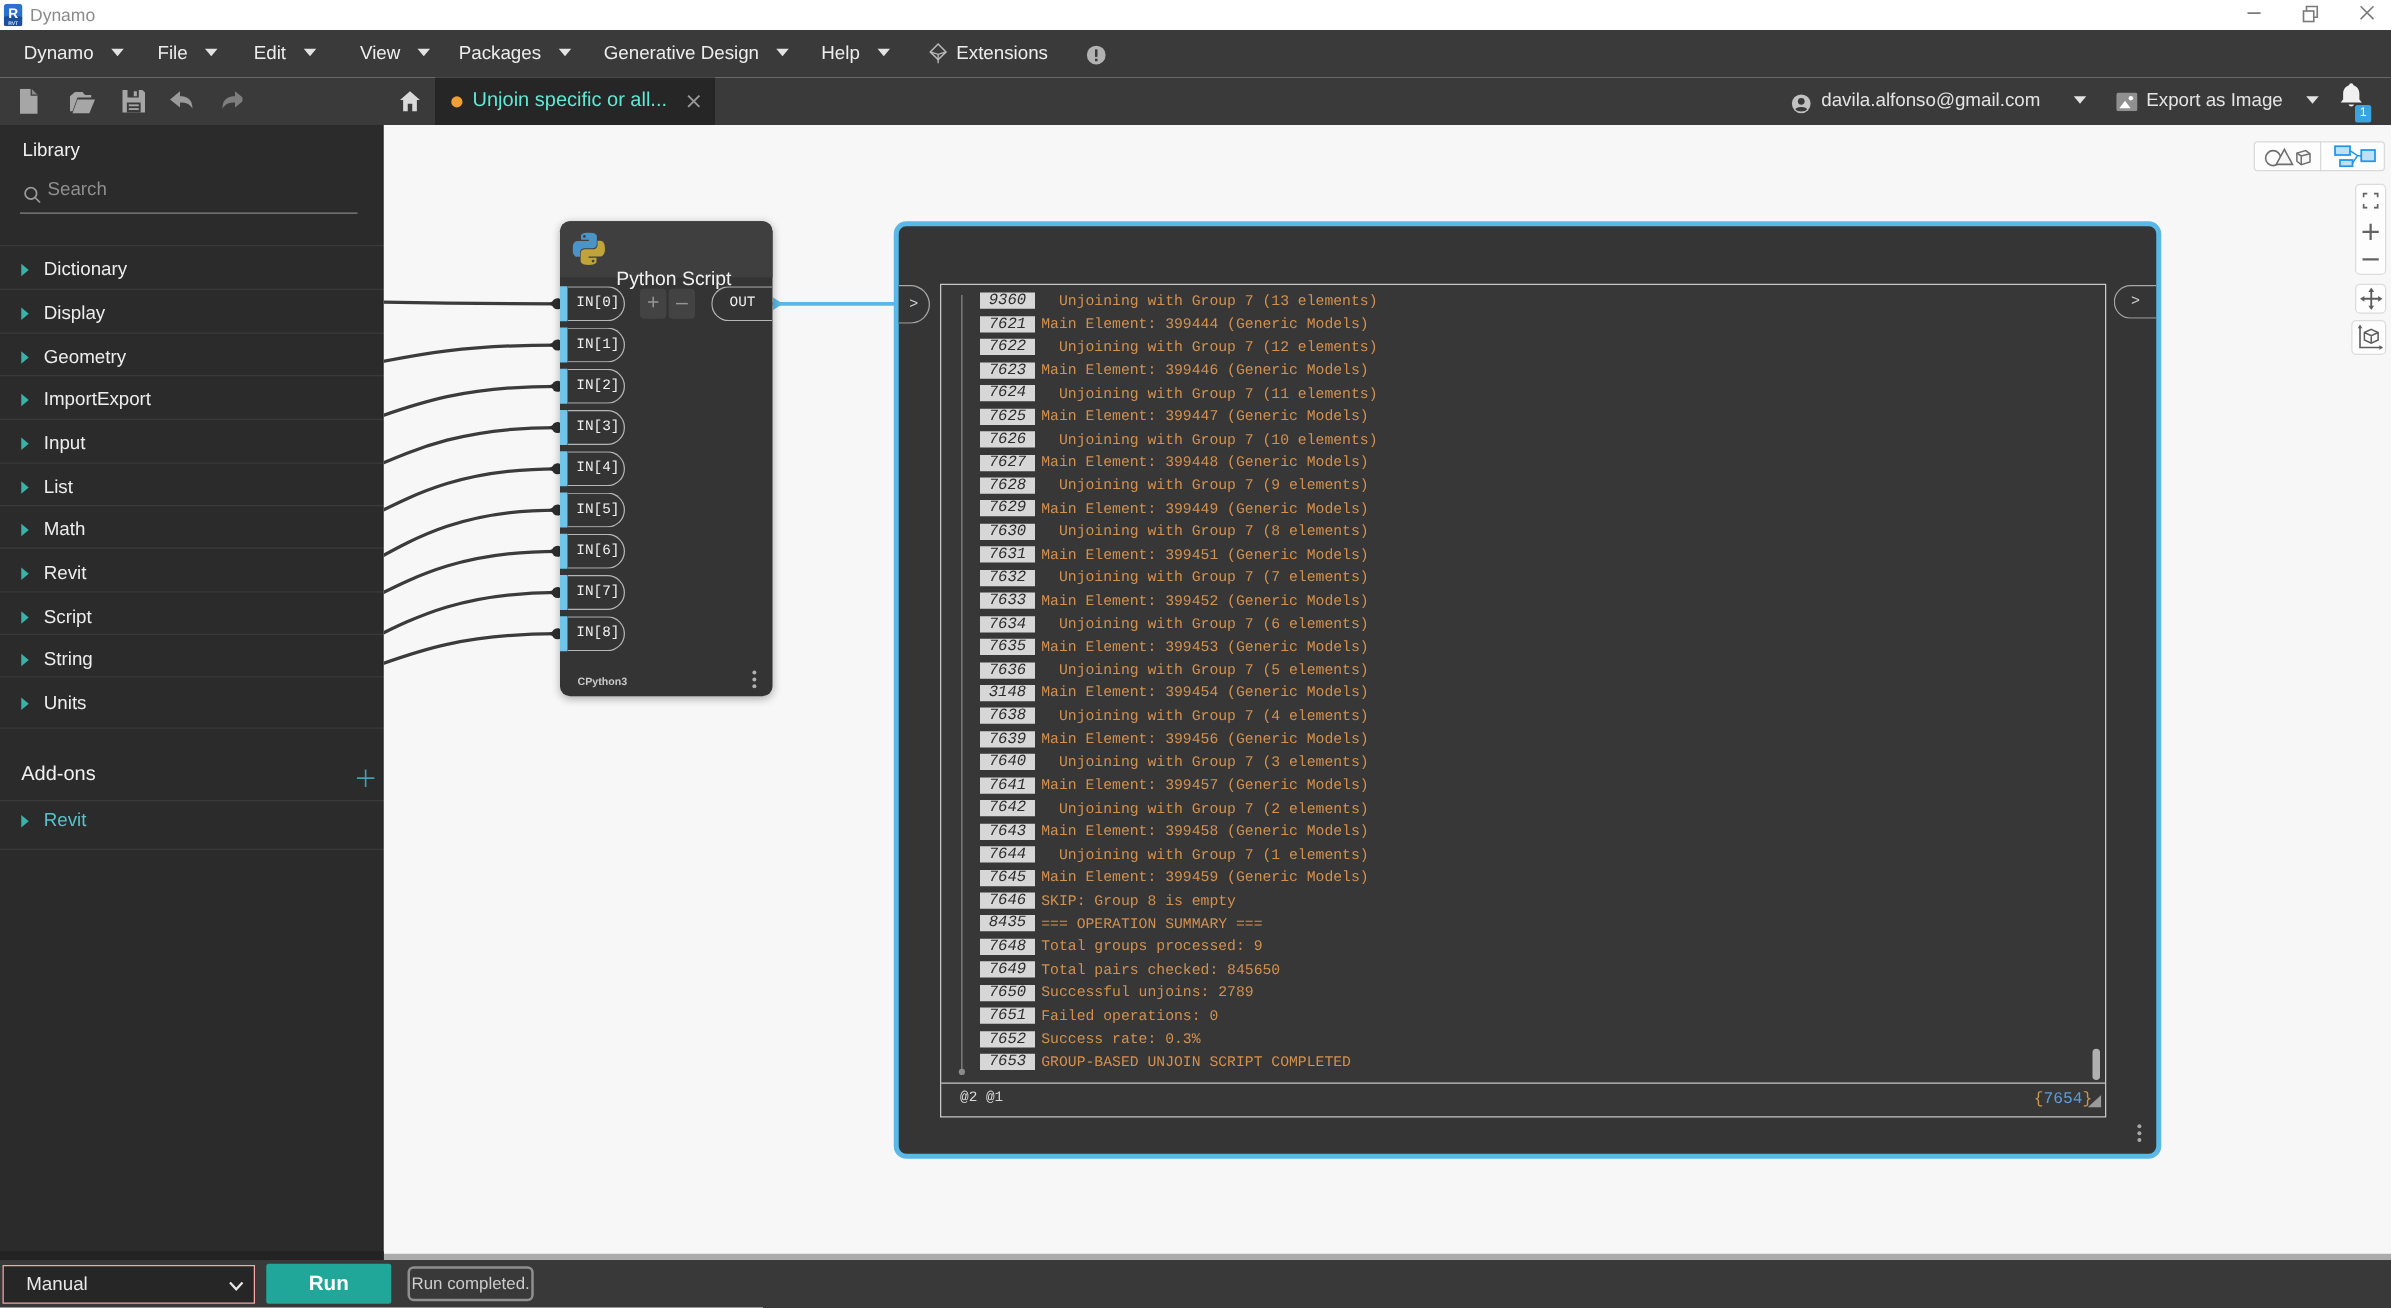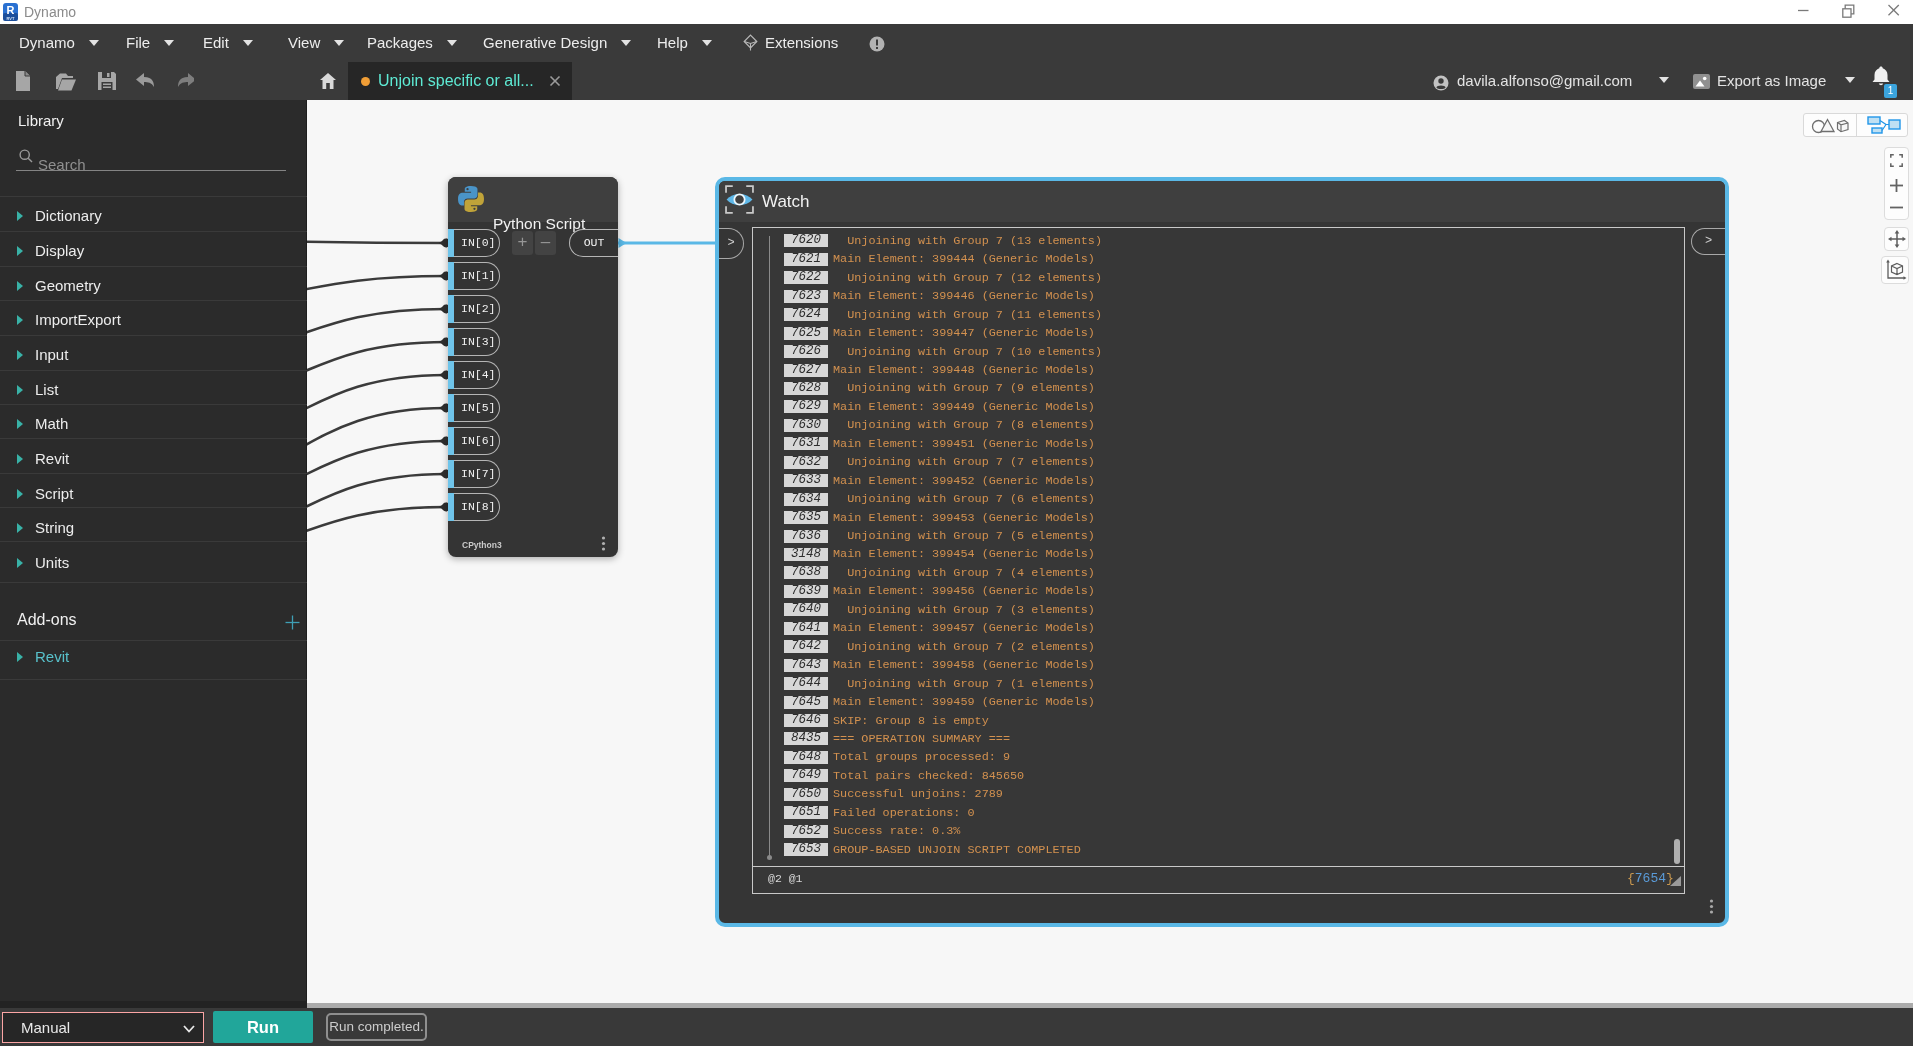--- a/index.html
+++ b/index.html
@@ -126,21 +126,21 @@
     <path d="M7.8 17.5 A2.3 2.3 0 0 0 12.2 17.5 Z" fill="#f0f0f0"></path>
   </svg>
   <div class="abs" style="left:1884px;top:22px;width:13px;height:14px;background:#3ba4dd;border-radius:2px;color:#fff;font-size:10px;text-align:center;line-height:14px;">1</div>
 </div>
 <div id="library">
   <div class="abs" style="left:18px;top:12px;font-size:15px;color:#f0f0f0;">Library</div>
   <svg class="abs" style="left:19px;top:49px" width="14" height="14" viewBox="0 0 14 14">
     <circle cx="5.7" cy="5.7" r="4.6" fill="none" stroke="#9a9a9a" stroke-width="1.4"></circle>
     <line x1="9.2" y1="9.2" x2="13" y2="13" stroke="#9a9a9a" stroke-width="1.4"></line>
   </svg>
-  <div class="abs" style="left:38px;top:56px;font-size:15px;color:#8f8f8f;">Search</div>
+  <div class="abs" style="left:38px;top:43px;font-size:15px;color:#8f8f8f;">Search</div>
   <div class="abs" style="left:16px;top:70px;width:270px;height:1px;background:#848484;"></div>
   <div class="libsep" style="top:96px"></div>
   <div class="librow" style="top:104px">
       <i class="libarrow"></i>
       <span>Dictionary</span>
     </div>
   <div class="libsep" style="top:131px"></div>
   <div class="librow" style="top:139px">
       <i class="libarrow"></i>
       <span>Display</span>
@@ -256,34 +256,26 @@
     <div class="pmbtn" style="left:87px">–</div>
     <div id="outport">OUT</div>
     <div class="abs" style="left:14px;top:363px;font-size:8.5px;font-weight:bold;color:#c9c9c9;">CPython3</div>
     <svg class="abs" style="left:153px;top:359px" width="5" height="15" viewBox="0 0 5 15">
         <circle cx="2.5" cy="2" r="1.6" fill="#b0b0b0"></circle>
         <circle cx="2.5" cy="7.5" r="1.6" fill="#b0b0b0"></circle>
         <circle cx="2.5" cy="13" r="1.6" fill="#b0b0b0"></circle>
       </svg>
   </div>
   <div id="watch">
-    <div id="watchhead">
-      <svg class="abs" style="left:6px;top:4px" width="29" height="29" viewBox="0 0 28 28">
-        <path d="M1 7.5 L1 1 L7.5 1 M20.5 1 L27 1 L27 7.5 M27 20.5 L27 27 L20.5 27 M7.5 27 L1 27 L1 20.5" fill="none" stroke="#c9c9c9" stroke-width="1.7"></path>
-        <path d="M1.5 14 C7.5 6.8 20.5 6.8 26.5 14 C20.5 21.2 7.5 21.2 1.5 14 Z" fill="#5fb8e8"></path>
-        <circle cx="14" cy="14" r="5" fill="#3f3f3f" stroke="#eef7fc" stroke-width="1.7"></circle>
-      </svg>
-      <div class="abs" style="left:43px;top:0;height:41px;line-height:41px;color:#f2f2f2;font-size:17px;">Watch</div>
-    </div>
     <div class="abs" style="left:0;top:47px;width:25px;height:31px;border:1px solid #a8a8a8;border-left:none;border-radius:0 16px 16px 0;background:#353535;color:#cfcfcf;font-family:'Liberation Mono',monospace;font-size:12px;text-align:center;line-height:29px;">&gt;</div>
     <div class="abs" style="left:972px;top:47px;width:34px;height:27px;border:1px solid #a8a8a8;border-right:none;border-radius:16px 0 0 16px;color:#cfcfcf;font-family:'Liberation Mono',monospace;font-size:12px;text-align:center;line-height:25px;">&gt;</div>
     <div id="watchbody">
 <div class="abs" style="left:16px;top:8px;width:1px;height:622px;background:#8a8a8a;"></div>
 <div class="abs" style="left:14px;top:627px;width:5px;height:5px;border-radius:50%;background:#8a8a8a;"></div>
-<div class="wbadge" style="left:31px;top:6.3px">7620</div>
+<div class="wbadge" style="left:31px;top:6.3px">9360</div>
 <div class="wtxt" style="left:80px;top:5.8px">&nbsp;&nbsp;Unjoining&nbsp;with&nbsp;Group&nbsp;7&nbsp;(13&nbsp;elements)</div>
 <div class="wbadge" style="left:31px;top:24.8px">7621</div>
 <div class="wtxt" style="left:80px;top:24.2px">Main&nbsp;Element:&nbsp;399444&nbsp;(Generic&nbsp;Models)</div>
 <div class="wbadge" style="left:31px;top:43.2px">7622</div>
 <div class="wtxt" style="left:80px;top:42.7px">&nbsp;&nbsp;Unjoining&nbsp;with&nbsp;Group&nbsp;7&nbsp;(12&nbsp;elements)</div>
 <div class="wbadge" style="left:31px;top:61.6px">7623</div>
 <div class="wtxt" style="left:80px;top:61.1px">Main&nbsp;Element:&nbsp;399446&nbsp;(Generic&nbsp;Models)</div>
 <div class="wbadge" style="left:31px;top:80.1px">7624</div>
 <div class="wtxt" style="left:80px;top:79.6px">&nbsp;&nbsp;Unjoining&nbsp;with&nbsp;Group&nbsp;7&nbsp;(11&nbsp;elements)</div>
 <div class="wbadge" style="left:31px;top:98.5px">7625</div>

